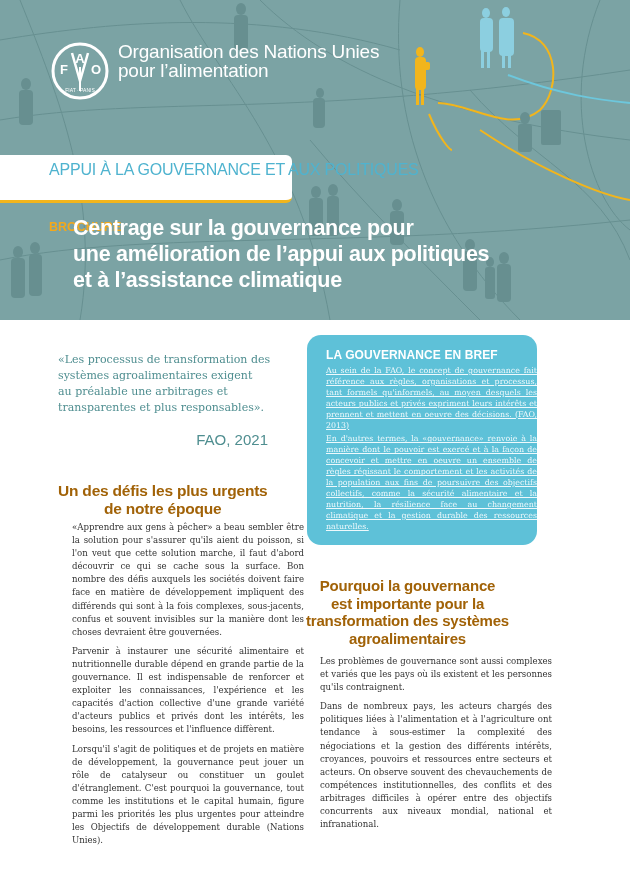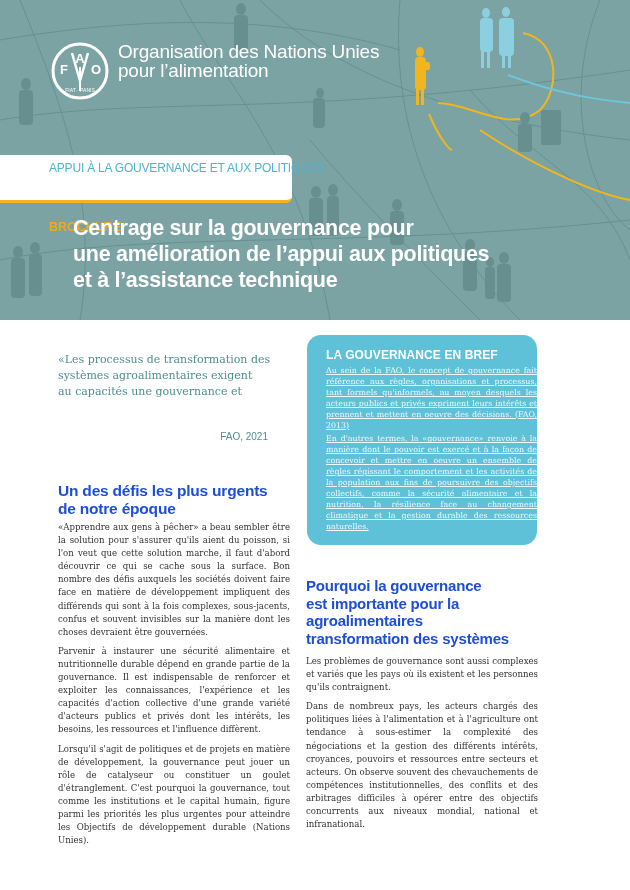--- a/index.html
+++ b/index.html
@@ -6,36 +6,36 @@
   body { width:630px; height:890px; position:relative; background:#ffffff; overflow:hidden;
          font-family:"DejaVu Serif", serif; }
   .hero { position:absolute; left:0; top:0; width:630px; height:320px; background:#7ba3a4; overflow:hidden; }
   .hero svg.bg { position:absolute; left:0; top:0; }
   .logo { position:absolute; left:50px; top:41px; width:60px; height:60px; }
   .org { position:absolute; left:118px; top:42px; color:#ffffff; font-family:"Liberation Sans", sans-serif;
          font-size:19px; line-height:19px; font-weight:normal; letter-spacing:-0.2px; }
   .org div { white-space:nowrap; }
   .tagbox { position:absolute; left:0; top:155px; width:292px; height:45px; background:#ffffff;
             border-radius:0 6px 6px 0; border-bottom:3px solid #f2b51c; }
-  .tag1 { position:absolute; left:49px; top:6px; font-family:"Liberation Sans", sans-serif; font-size:12px;
+  .tag1 { position:absolute; left:49px; top:6px; font-family:"Liberation Sans", sans-serif; font-size:16px;
           color:#4fb3cf; white-space:nowrap; letter-spacing:-0.2px; }
   .tag2 { position:absolute; left:49px; top:21px; font-family:"Liberation Sans", sans-serif; font-size:12.5px;
           font-weight:bold; color:#f2a81c;margin-top:44px; }
   .title { position:absolute; left:49px; top:215px; color:#ffffff; font-family:"Liberation Sans", sans-serif;
            font-weight:bold; font-size:21.5px; line-height:26px; letter-spacing:-0.3px; }
   .title div { white-space:nowrap;margin-left:24px; }
   .quote { position:absolute; left:58px; top:352px; width:210px; color:#4f8e90; font-size:11px; line-height:16px; }
   .quote div { white-space:nowrap; }
   .quote-src { position:absolute; left:58px; top:431px; width:210px; text-align:right; color:#4f8e90;
-               font-family:"Liberation Sans", sans-serif; font-size:10px; }
-  h2 { margin:0; font-family:"Liberation Sans", sans-serif; font-weight:bold; color:#1d4ed8; letter-spacing:-0.2px; }
+               font-family:"Liberation Sans", sans-serif; font-size:15px; }
+  h2 { margin:0; font-family:"Liberation Sans", sans-serif; font-weight:bold; color:#a16207; letter-spacing:-0.2px;text-align:center; }
   .h-left { position:absolute; left:58px; top:482px; font-size:15.5px; line-height:18px; }
   .h-right { position:absolute; left:306px; top:577px; font-size:15px; line-height:17.5px; }
   .h-left div, .h-right div { white-space:nowrap; }
-  .col { position:absolute; color:#333333; font-size:8.6px; line-height:13.1px; text-align:justify; }
+  .col { position:absolute; color:#333333; font-size:8.6px; line-height:13.1px; text-align:justify;margin-left:14px; }
   .col p { margin:0 0 6px 0; }
   .col-left { left:58px; top:521px; width:232px; }
   .col-right { left:306px; top:655px; width:232px; }
   .box { position:absolute; left:307px; top:335px; width:230px; height:210px; background:#5ec1d8;
          border-radius:14px; }
   .box h3 { position:absolute; left:19px; top:13px; margin:0; color:#ffffff; font-family:"Liberation Sans", sans-serif;
             font-weight:bold; font-size:12px; letter-spacing:0.1px; white-space:nowrap; }
   .box .txt { position:absolute; left:19px; top:31px; width:211px; color:#eef9fc; font-size:7.9px; line-height:10.9px;
               text-align:justify;text-decoration:underline; }
   .box .txt p { margin:0 0 3px 0; }
@@ -125,28 +125,29 @@
   </div>
 
   <div class="tagbox">
     <div class="tag1">APPUI À LA GOUVERNANCE ET AUX POLITIQUES</div>
     <div class="tag2">BROCHURE</div>
   </div>
 
   <div class="title">
     <div>Centrage sur la gouvernance pour</div>
     <div>une amélioration de l’appui aux politiques</div>
-    <div>et à l’assistance technique</div>
+    <div>et à l’assistance climatique</div>
   </div>
 </div>
 
 <div class="quote">
   <div>«Les processus de transformation des</div>
   <div>systèmes agroalimentaires exigent</div>
-  <div>au capacités une gouvernance et</div>
+  <div>au préalable une arbitrages et</div>
+  <div>transparentes et plus responsables».</div>
 </div>
 <div class="quote-src">FAO, 2021</div>
 
 <h2 class="h-left">
   <div>Un des défis les plus urgents</div>
   <div>de notre époque</div>
 </h2>
 <div class="col col-left">
   <p>«Apprendre aux gens à pêcher» a beau sembler être la solution pour s'assurer qu'ils aient du poisson, si l'on veut que cette solution marche, il faut d'abord découvrir ce qui se cache sous la surface. Bon nombre des défis auxquels les sociétés doivent faire face en matière de développement impliquent des différends qui sont à la fois complexes, sous-jacents, confus et souvent invisibles sur la manière dont les choses devraient être gouvernées.</p>
   <p>Parvenir à instaurer une sécurité alimentaire et nutritionnelle durable dépend en grande partie de la gouvernance. Il est indispensable de renforcer et exploiter les connaissances, l'expérience et les capacités d'action collective d'une grande variété d'acteurs publics et privés dont les intérêts, les besoins, les ressources et l'influence diffèrent.</p>
@@ -157,19 +158,19 @@
   <h3>LA GOUVERNANCE EN BREF</h3>
   <div class="txt">
     <p>Au sein de la FAO, le concept de gouvernance fait référence aux règles, organisations et processus, tant formels qu'informels, au moyen desquels les acteurs publics et privés expriment leurs intérêts et prennent et mettent en oeuvre des décisions. (FAO, 2013)</p>
     <p>En d'autres termes, la «gouvernance» renvoie à la manière dont le pouvoir est exercé et à la façon de concevoir et mettre en oeuvre un ensemble de règles régissant le comportement et les activités de la population aux fins de poursuivre des objectifs collectifs, comme la sécurité alimentaire et la nutrition, la résilience face au changement climatique et la gestion durable des ressources naturelles.</p>
   </div>
 </div>
 
 <h2 class="h-right">
   <div>Pourquoi la gouvernance</div>
   <div>est importante pour la</div>
+  <div>transformation des systèmes</div>
   <div>agroalimentaires</div>
-  <div>transformation des systèmes</div>
 </h2>
 <div class="col col-right">
   <p>Les problèmes de gouvernance sont aussi complexes et variés que les pays où ils existent et les personnes qu'ils contraignent.</p>
   <p>Dans de nombreux pays, les acteurs chargés des politiques liées à l'alimentation et à l'agriculture ont tendance à sous-estimer la complexité des négociations et la gestion des différents intérêts, croyances, pouvoirs et ressources entre secteurs et acteurs. On observe souvent des chevauchements de compétences institutionnelles, des conflits et des arbitrages difficiles à opérer entre des objectifs concurrents aux niveaux mondial, national et infranational.</p>
 </div>
 
 </body></html>

